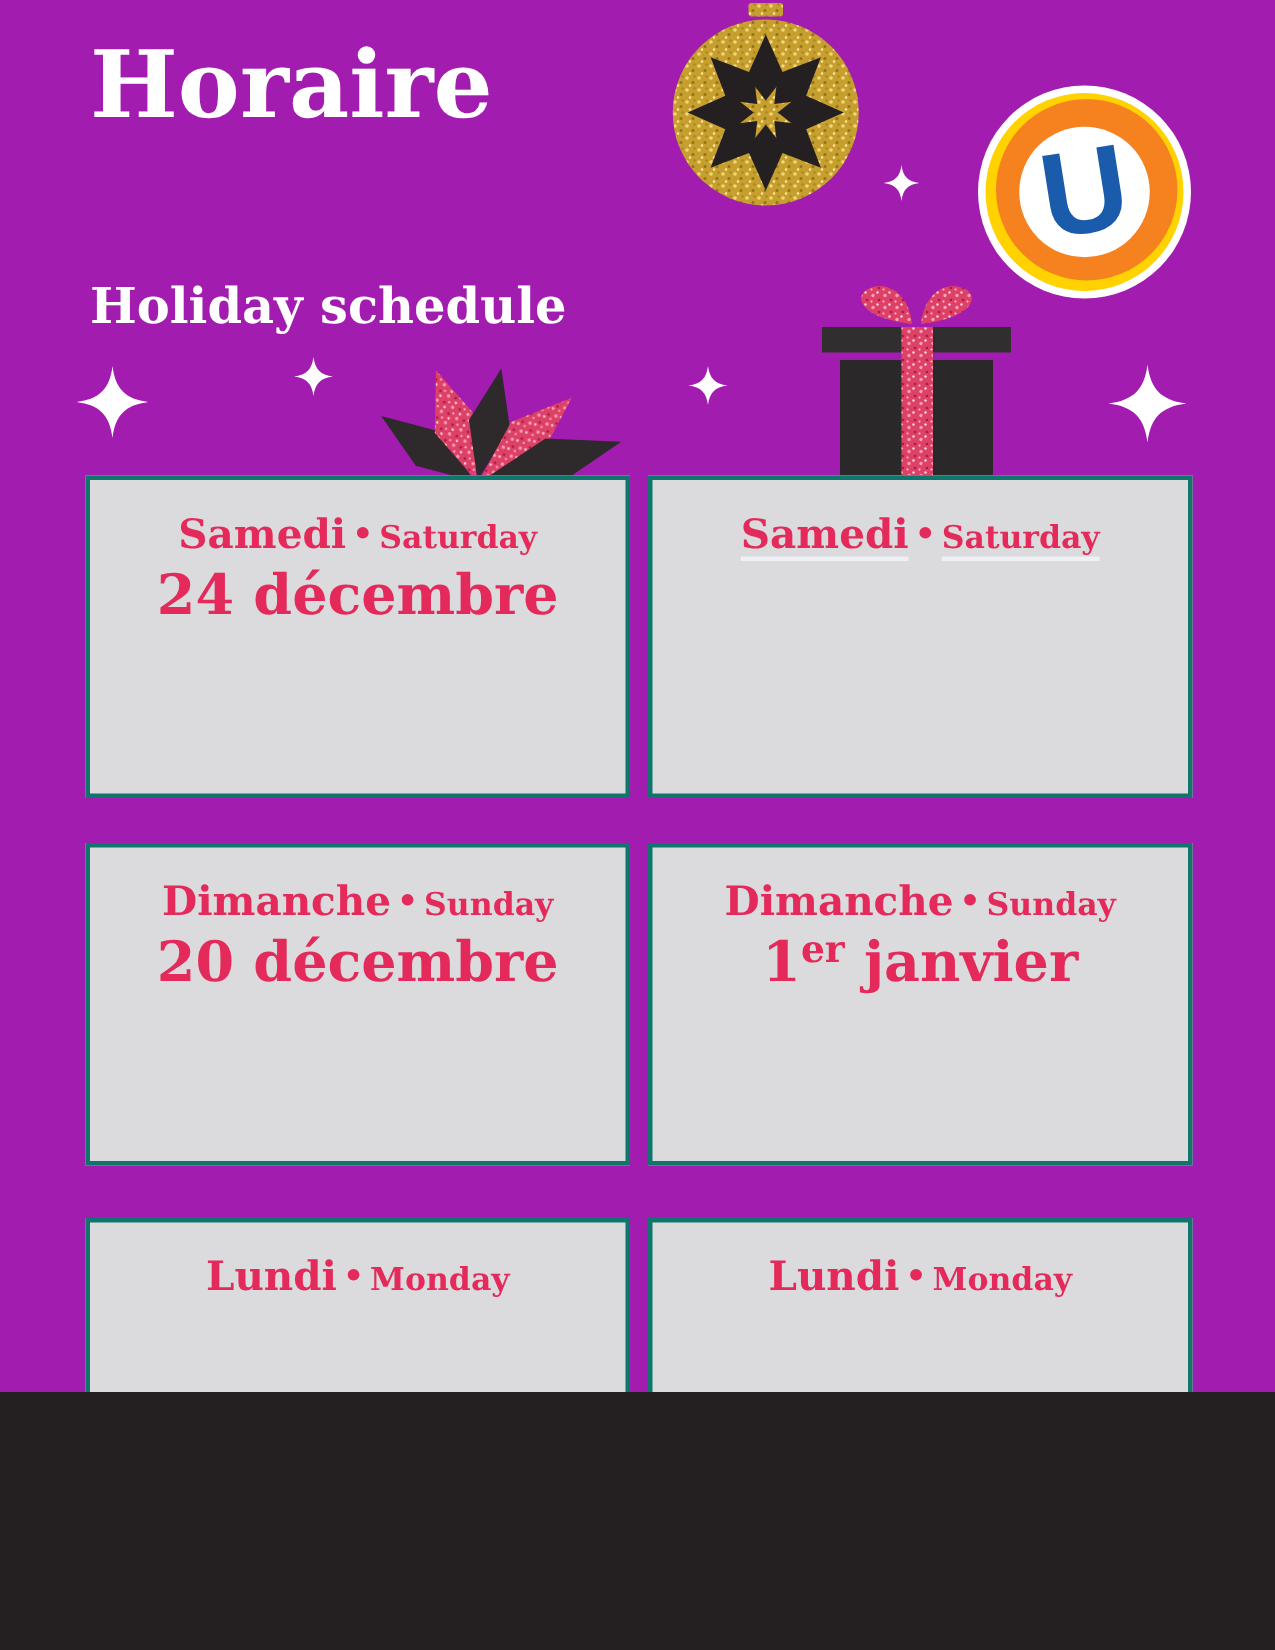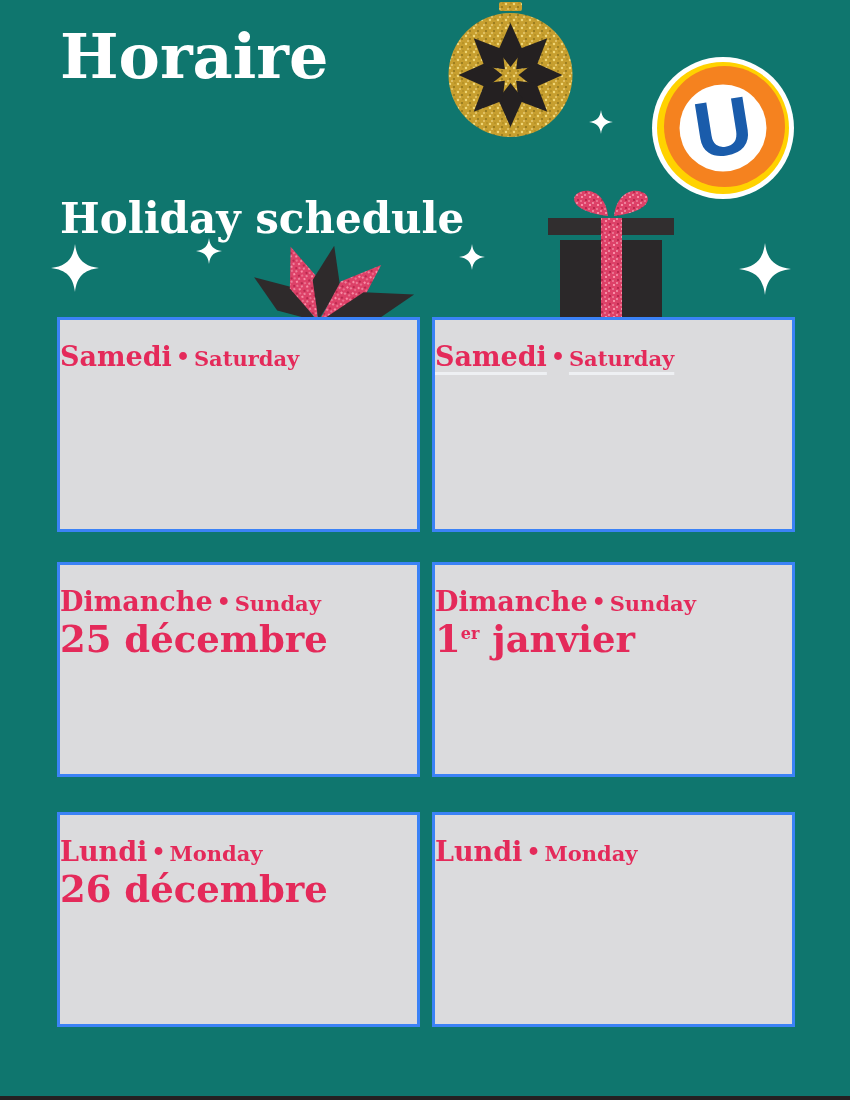--- a/index.html
+++ b/index.html
@@ -1,59 +1,59 @@
 <!DOCTYPE html>
 <html><head>
 <meta charset="utf-8">
 <style>
   html,body{margin:0;padding:0;background:#242021;}
   .poster{
-    position:relative;width:850px;height:1096px;overflow:hidden;
-    background:#0f766e;
+    position:relative;width:850px;height:928px;overflow:hidden;
+    background:#a21caf;
     font-family:"DejaVu Serif", serif;
   }
   
   .title{
     position:absolute;left:60px;top:22px;
     color:#ffffff;font-weight:bold;font-size:62px;line-height:1.12;
     letter-spacing:0px;
   }
   .subtitle{
     position:absolute;left:60px;top:184px;
-    color:#ffffff;font-weight:bold;font-size:42px;letter-spacing:0px;margin-top:10px;
+    color:#ffffff;font-weight:bold;font-size:33px;letter-spacing:0px;
   }
   
   .deco{position:absolute;}
   .orn{left:448px;top:2px;}
   .logo{left:651px;top:56px;}
   .gift{left:548px;top:186px;}
   .leaves{left:240px;top:238px;}
   .sp1{left:589px;top:110px;}
   .sp2{left:51px;top:244px;}
   .sp3{left:196px;top:238px;}
   .sp4{left:459px;top:244px;}
   .sp5{left:739px;top:243px;}
   
   .card{
     position:absolute;width:363px;height:215px;box-sizing:border-box;
-    background:#dbdbdd;border:3px solid #3b82f6;
-    text-align:left;color:#e42a5a;
+    background:#dbdbdd;border:3px solid #0f766e;
+    text-align:center;color:#e42a5a;
   }
   .c1{left:57px;top:317px;}
   .c2{left:432px;top:317px;}
   .c3{left:57px;top:562px;}
   .c4{left:432px;top:562px;}
   .c5{left:57px;top:812px;}
   .c6{left:432px;top:812px;}
   .dayline{margin-top:22px;font-weight:bold;line-height:1.1;}
   .day-fr{font-size:27px;}
   .bullet{font-size:22px;padding:0 4px;vertical-align:2px;}
   .day-en{font-size:21px;}
   .dateline{margin-top:3px;font-weight:bold;font-size:37px;line-height:1.05;}
-  .date-sup{font-size:16px;vertical-align:13px;}
+  .date-sup{font-size:25px;vertical-align:13px;}
   .underlined{
     text-decoration:underline;
     text-decoration-color:#eef0f3;
     text-decoration-thickness:2.5px;
     text-underline-offset:6px;
   }
 </style>
 </head>
 <body>
 
@@ -138,53 +138,53 @@
       <use href="#sparklePath" fill="#ffffff"></use>
     </svg>
   <svg class="deco sp5" width="52" height="52" viewBox="0 0 100 100">
       <use href="#sparklePath" fill="#ffffff"></use>
     </svg>
 
   <div class="card c1">
     <div class="dayline">
       <span class="day-fr">Samedi</span><span class="bullet">•</span><span class="day-en">Saturday</span>
     </div>
+    <div class="dateline">
+      <span>24 décembre</span><span class="date-sup"></span><span></span>
+    </div>
   </div>
 
   <div class="card c2">
     <div class="dayline">
       <span class="day-fr underlined">Samedi</span><span class="bullet">•</span><span class="day-en underlined">Saturday</span>
     </div>
   </div>
 
   <div class="card c3">
     <div class="dayline">
       <span class="day-fr">Dimanche</span><span class="bullet">•</span><span class="day-en">Sunday</span>
     </div>
     <div class="dateline">
-      <span>25 décembre</span><span class="date-sup"></span><span></span>
+      <span>20 décembre</span><span class="date-sup"></span><span></span>
     </div>
   </div>
 
   <div class="card c4">
     <div class="dayline">
       <span class="day-fr">Dimanche</span><span class="bullet">•</span><span class="day-en">Sunday</span>
     </div>
     <div class="dateline">
       <span>1</span><span class="date-sup">er</span><span> janvier</span>
     </div>
   </div>
 
   <div class="card c5">
     <div class="dayline">
       <span class="day-fr">Lundi</span><span class="bullet">•</span><span class="day-en">Monday</span>
     </div>
-    <div class="dateline">
-      <span>26 décembre</span><span class="date-sup"></span><span></span>
-    </div>
   </div>
 
   <div class="card c6">
     <div class="dayline">
       <span class="day-fr">Lundi</span><span class="bullet">•</span><span class="day-en">Monday</span>
     </div>
   </div>
 
 </div>
 

